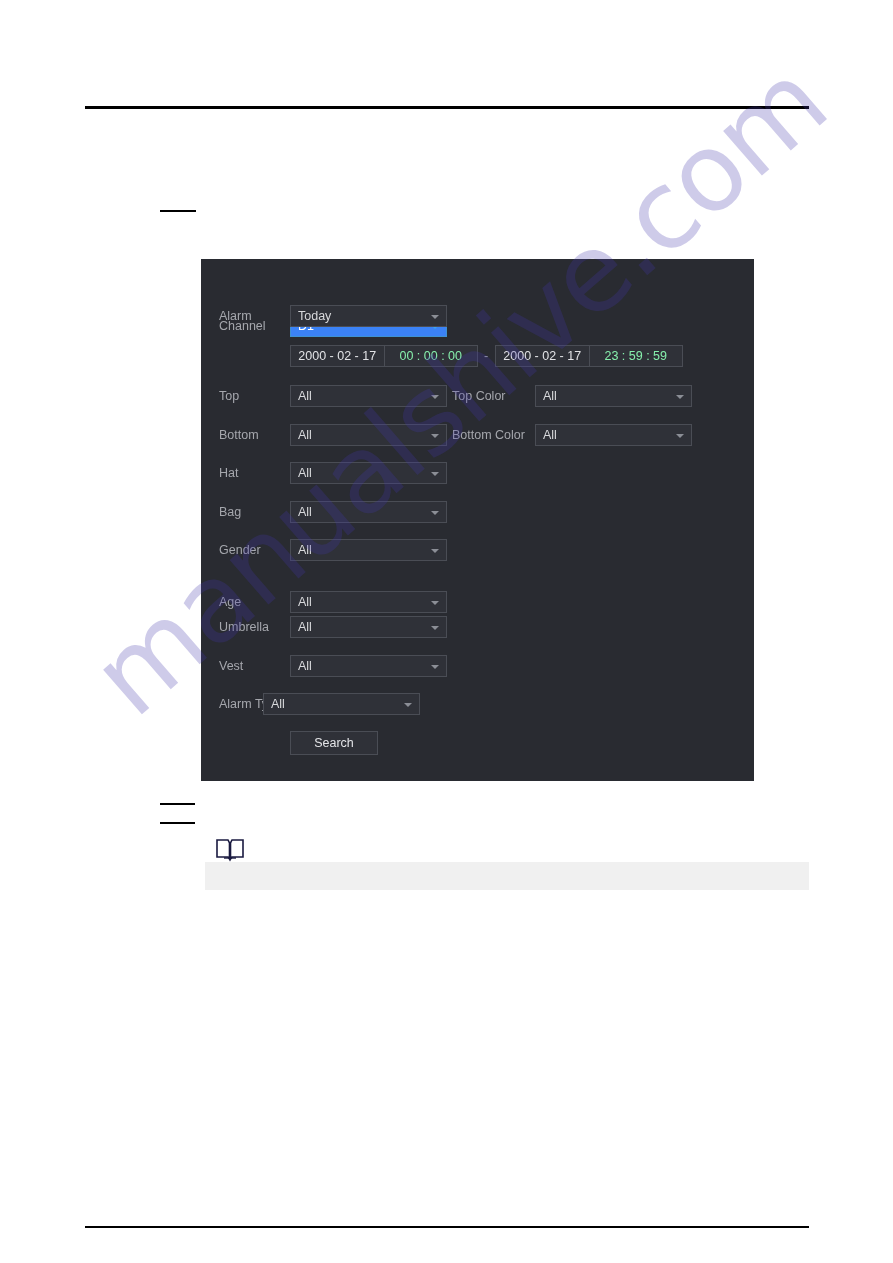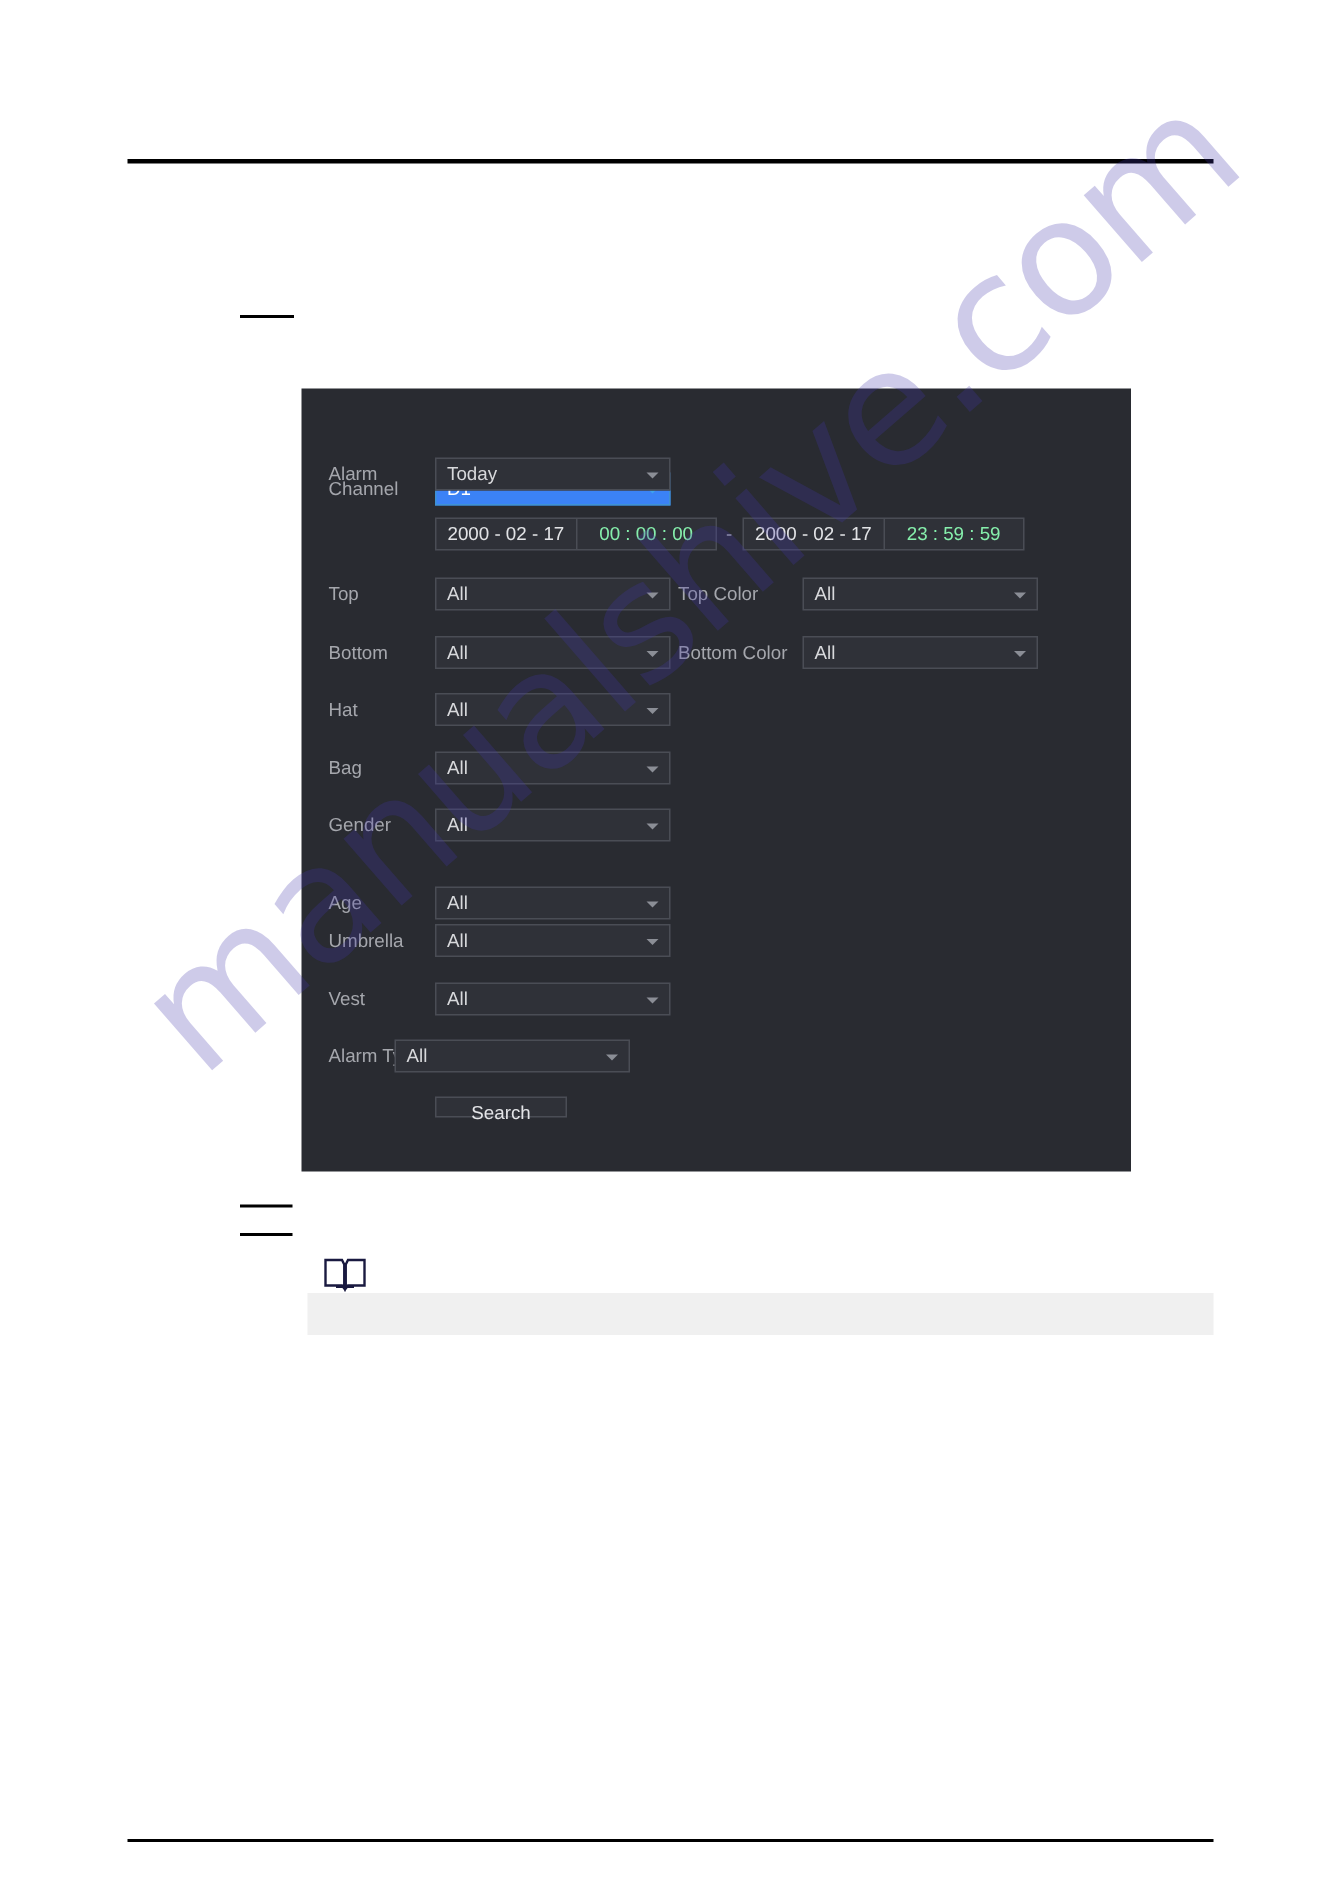--- a/index.html
+++ b/index.html
@@ -213,21 +213,21 @@
     line-height: 22px;
     color: #a5a7ad;
     font-size: 12.5px;
   }
 
   .search-btn {
     position: absolute;
     left: 89px;
     top: 472px;
     width: 88px;
-    height: 14px;
+    height: 24px;
     background: #2f3138;
     border: 1px solid #4a4d55;
     box-sizing: border-box;
     color: #e4e5e8;
     font-size: 12.5px;
     line-height: 21px;
     text-align: center;
     font-family: "Liberation Sans", sans-serif;
     padding: 0;
   }

